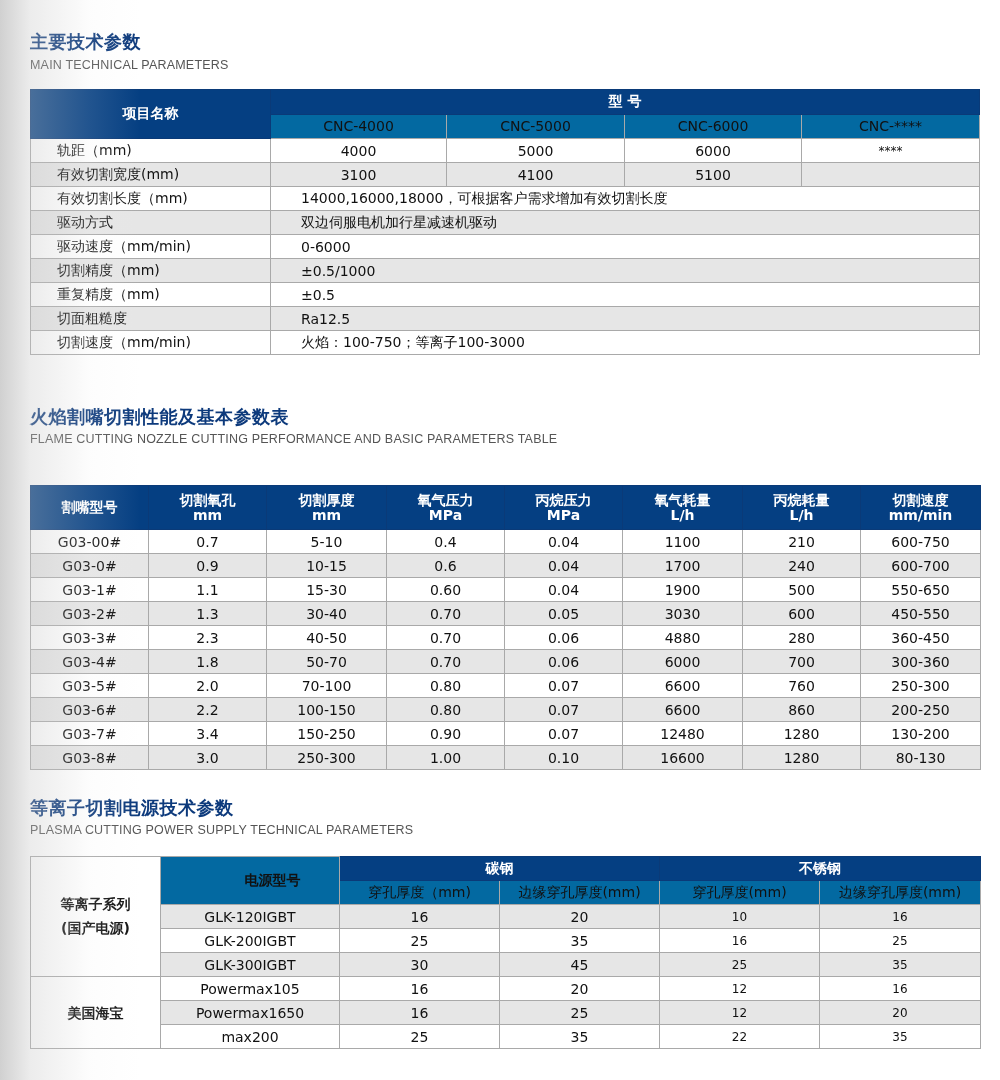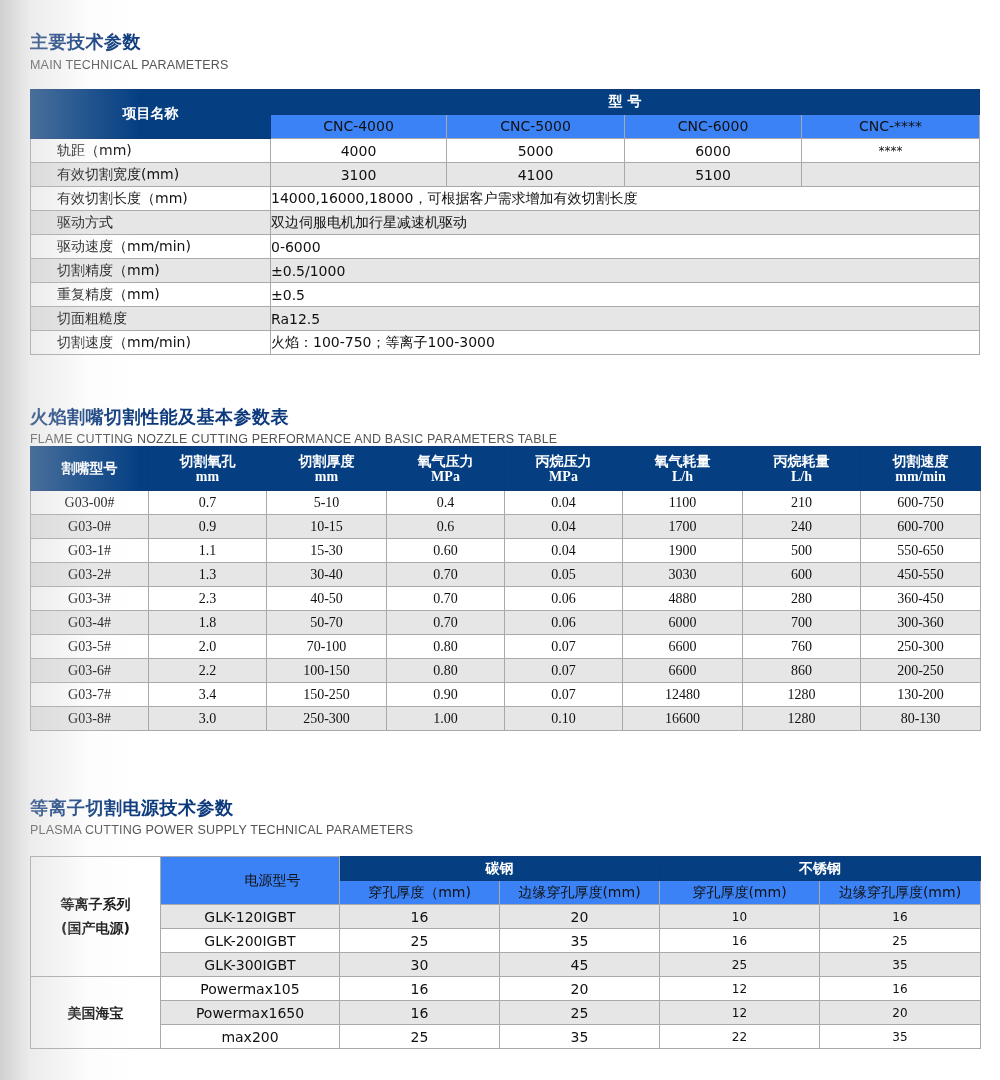--- a/index.html
+++ b/index.html
@@ -27,25 +27,25 @@
     position: absolute; border-collapse: collapse; table-layout: fixed;
     font-size: 14px;
   }
   td, th {
     border: 1px solid #a9a9a9; padding: 0; height: 23px; text-align: center;
     white-space: nowrap; overflow: hidden;
   }
   th.blue {
     background: #053f82; color: #fff; font-weight: bold; border-color: #0a3a78;
   }
-  .hdr-white { background: #3b82f6; font-weight: normal; color: #111; }
+  .hdr-white { background: #0369a1; font-weight: normal; color: #111; }
   tr.alt td { background: #e6e6e6; }
   tr.plain td { background: #ffffff; }
   td.left { text-align: left; padding-left: 26px; }
-  td.val-left { text-align: left; }
+  td.val-left { text-align: left; padding-left: 30px; }
   .small { font-size: 12px; }
   .two-line { line-height: 15px; font-size: 14px; }
   td.group { background: #ffffff !important; font-weight: bold; font-size: 14px; line-height: 24px; }
 </style>
 </head>
 <body>
 
 <div class="edge-shade"></div>
 
 <div class="section-title" style="top:30px;">主要技术参数</div>
@@ -111,21 +111,21 @@
   <tr class="plain">
     <td class="left">切割速度（mm/min)</td>
     <td class="val-left" colspan="4">火焰：100-750；等离子100-3000</td>
   </tr>
 </tbody>
   </table>
 
 <div class="section-title" style="top:405px;">火焰割嘴切割性能及基本参数表</div>
 <div class="section-sub" style="top:432px;">FLAME CUTTING NOZZLE CUTTING PERFORMANCE AND BASIC PARAMETERS TABLE</div>
 
-<table style="left:30px; top:446px; width:950px;font-family:Liberation Serif, serif;">
+<table style="left:30px; top:485px; width:950px;">
   <colgroup>
     <col style="width:118px">
       <col style="width:118px">
       <col style="width:120px">
       <col style="width:118px">
     <col style="width:118px">
       <col style="width:120px">
       <col style="width:118px">
       <col style="width:120px">
   </colgroup>
@@ -277,21 +277,21 @@
       <col style="width:160px">
       <col style="width:160px">
       <col style="width:161px">
   </colgroup>
   <tbody>
       <tr>
     <td class="group" rowspan="5" style="vertical-align:bottom; padding-bottom:36px;">
       <div>等离子系列</div>
       <div>(国产电源)</div>
     </td>
-    <th class="hdr-white" rowspan="2" style="font-weight:normal; height:47px;padding-left:45px;">电源型号</th>
+    <th class="hdr-white" rowspan="2" style="font-weight:bold; height:47px;padding-left:45px;">电源型号</th>
     <th class="blue" colspan="2">碳钢</th>
     <th class="blue" colspan="2">不锈钢</th>
   </tr>
   <tr>
     <th class="hdr-white">穿孔厚度（mm)</th>
     <th class="hdr-white">边缘穿孔厚度(mm)</th>
     <th class="hdr-white">穿孔厚度(mm)</th>
     <th class="hdr-white">边缘穿孔厚度(mm)</th>
   </tr>
   <tr class="alt">

